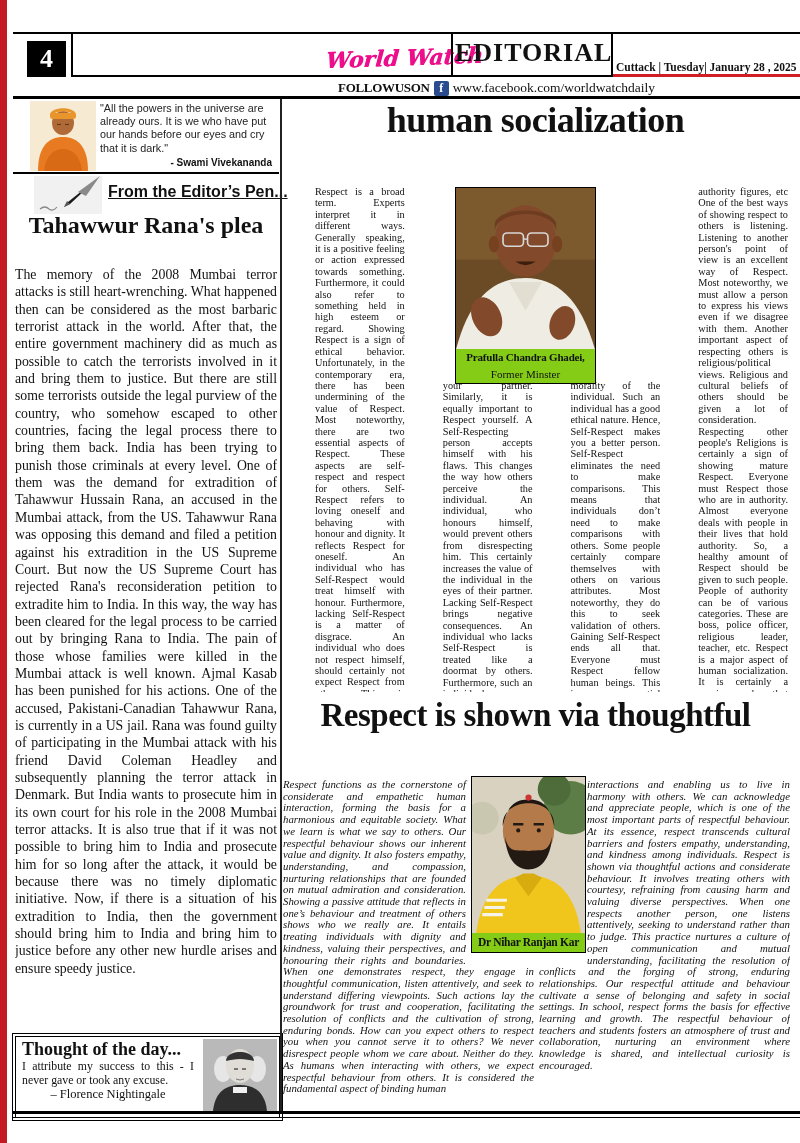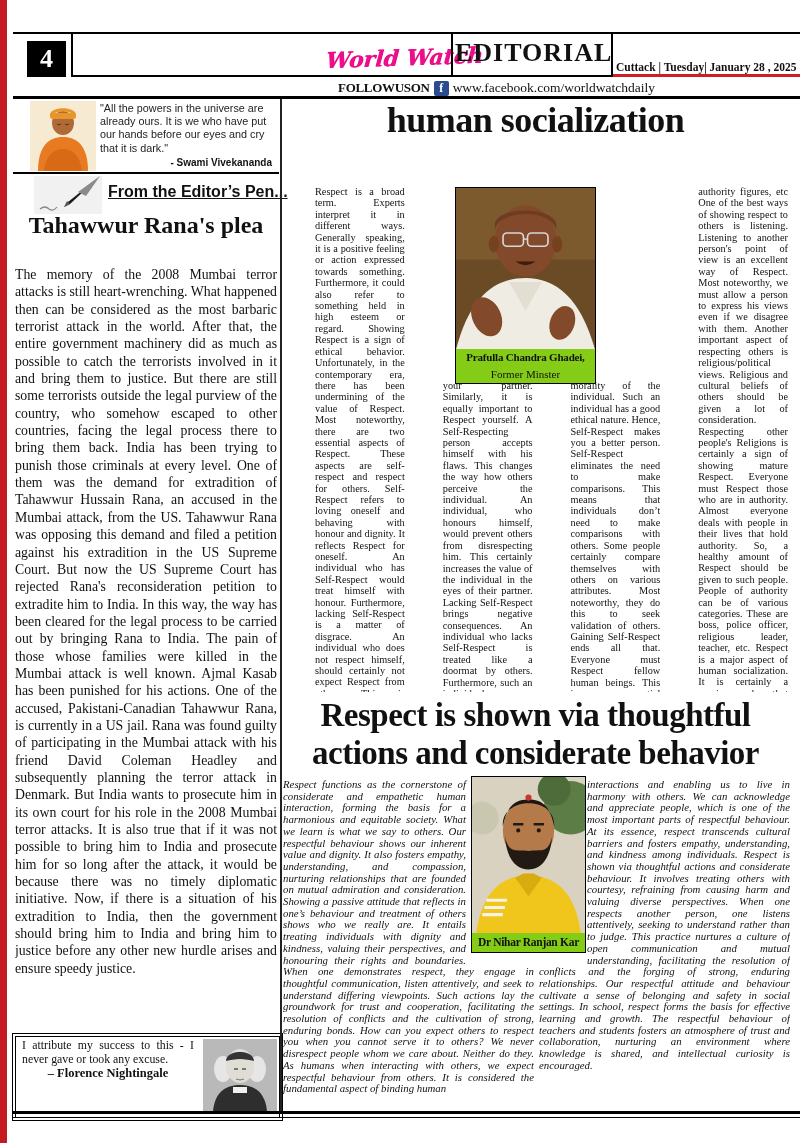--- a/index.html
+++ b/index.html
@@ -41,21 +41,21 @@
   .editors-pen{left:108px;top:183px;font-family:"Liberation Sans",sans-serif;font-size:16px;
                font-weight:bold;text-decoration:underline;white-space:nowrap;}
   .ed-headline{left:13px;top:212px;width:266px;text-align:center;font-size:24px;
                line-height:26px;font-weight:bold;}
   .ed-body{left:15px;top:266px;width:262px;height:766px;font-size:13.8px;line-height:17.35px;
            text-align:justify;overflow:hidden;}
   .thought-box{left:15px;top:1036px;width:255px;height:76px;border:1.5px solid #000;
                outline:1.5px solid #000;outline-offset:2px;background:#fff;padding:2px 2px 2px 6px;}
   .thought-title{font-size:18px;font-weight:bold;}
   .thought-text{font-size:11.8px;line-height:13.5px;width:172px;text-align:justify;}
-  .thought-author{font-size:12.5px;font-weight:bold;width:172px;text-align:center;}
+  .thought-author{font-size:12.5px;font-weight:normal;width:172px;text-align:center;}
   .florence-img{right:2px;top:2px;width:74px;height:72px;}
   .col-divider{left:280px;top:99px;width:2px;height:1013px;background:#222;}
   
   .headline1{left:283px;top:100px;width:505px;text-align:center;font-size:36px;
              line-height:40px;font-weight:bold;letter-spacing:-0.5px;}
   .headline2{left:283px;top:696px;width:505px;text-align:center;font-size:33px;
              line-height:38px;font-weight:bold;letter-spacing:-0.5px;}
   .cols4{left:283px;top:186px;width:505px;height:506px;display:flex;gap:6px;overflow:hidden;}
   .cols4 .ncol{flex:1;font-size:10.3px;line-height:11.4px;text-align:justify;overflow:hidden;margin-left:32px;}
   .cols2{left:283px;top:779px;width:507px;height:330px;display:flex;gap:5px;overflow:hidden;font-style:italic;}
@@ -125,20 +125,21 @@
     </svg>
   </div>
   <div class="abs editors-pen">From the Editor’s Pen...</div>
 
   <div class="abs ed-headline">
     <div>Tahawwur Rana's plea</div>
   </div>
   <div class="abs ed-body">The memory of the 2008 Mumbai terror attacks is still heart-wrenching. What happened then can be considered as the most barbaric terrorist attack in the world. After that, the entire government machinery did as much as possible to catch the terrorists involved in it and bring them to justice. But there are still some terrorists outside the legal purview of the country, who somehow escaped to other countries, facing the legal process there to bring them back. India has been trying to punish those criminals at every level. One of them was the demand for extradition of Tahawwur Hussain Rana, an accused in the Mumbai attack, from the US. Tahawwur Rana was opposing this demand and filed a petition against his extradition in the US Supreme Court. But now the US Supreme Court has rejected Rana's reconsideration petition to extradite him to India. In this way, the way has been cleared for the legal process to be carried out by bringing Rana to India. The pain of those whose families were killed in the Mumbai attack is well known. Ajmal Kasab has been punished for his actions. One of the accused, Pakistani-Canadian Tahawwur Rana, is currently in a US jail. Rana was found guilty of participating in the Mumbai attack with his friend David Coleman Headley and subsequently planning the terror attack in Denmark. But India wants to prosecute him in its own court for his role in the 2008 Mumbai terror attacks.  It is also true that if it was not possible to bring him to India and prosecute him for so long after the attack, it would be because there was no timely diplomatic initiative. Now, if there is a situation of his extradition to India, then the government should bring him to India and bring him to justice before any other new hurdle arises and ensure speedy justice.</div>
 
   <div class="abs thought-box">
+    <div class="thought-title">Thought of the day...</div>
     <div class="thought-text">I attribute my success to this - I never gave or took any excuse.</div>
     <div class="thought-author">– Florence Nightingale</div>
     <div class="abs florence-img">
       <svg viewBox="0 0 74 72" preserveAspectRatio="none">
         <rect width="74" height="72" fill="#b9b9b9"></rect>
         <path d="M10,72 C12,52 24,46 37,46 C50,46 62,52 64,72 Z" fill="#2e2e2e"></path>
         <ellipse cx="20" cy="30" rx="9" ry="13" fill="#e6e6e6"></ellipse>
         <ellipse cx="54" cy="30" rx="9" ry="13" fill="#e6e6e6"></ellipse>
         <ellipse cx="37" cy="27" rx="14" ry="17" fill="#e0dcd6"></ellipse>
         <path d="M23,22 C23,10 51,10 51,22 C46,16 42,14 37,14 C32,14 28,16 23,22 Z" fill="#3c3c3c"></path>
@@ -177,21 +178,20 @@
       <path d="M58,72 q10,7 20,0" fill="#3c1d0e"></path>
       <ellipse cx="30" cy="126" rx="14" ry="20" fill="#82492a" transform="rotate(-25 30 126)"></ellipse>
       <ellipse cx="104" cy="132" rx="12" ry="17" fill="#82492a" transform="rotate(20 104 132)"></ellipse>
     </svg>
     <div class="cap cap1a">Prafulla Chandra Ghadei,</div>
     <div class="cap cap1b">Former Minster</div>
   </div>
 
   <div class="abs headline2">
     <div>Respect is shown via thoughtful</div>
-    <div>actions and considerate behavior</div>
   </div>
   <div class="abs cols2">
     <div class="ncol"><div class="sp2-a"></div><span>Respect functions as the cornerstone of considerate and empathetic human interaction, forming the basis for a harmonious and equitable society. What we learn is what we say to others. Our respectful behaviour shows our inherent value and dignity. It also fosters empathy, understanding, and compassion, nurturing relationships that are founded on mutual admiration and consideration. Showing a passive attitude that reflects in one’s behaviour and treatment of others shows who we really are. It entails treating individuals with dignity and kindness, valuing their perspectives, and honouring their rights and boundaries. When one demonstrates respect, they engage in thoughtful communication, listen attentively, and seek to understand differing viewpoints. Such actions lay the groundwork for trust and cooperation, facilitating the resolution of conflicts and the cultivation of strong, enduring bonds. How can you expect others to respect you when you cannot serve it to others? We never disrespect people whom we care about. Neither do they. As humans when interacting with others, we expect respectful behaviour from others. It is considered the fundamental aspect of binding human</span></div>
     <div class="ncol"><div class="sp2-b"></div><span>interactions and enabling us to live in harmony with others. We can acknowledge and appreciate people, which is one of the most important parts of respectful behaviour. At its essence, respect transcends cultural barriers and fosters empathy, understanding, and kindness among individuals. Respect is shown via thoughtful actions and considerate behaviour. It involves treating others with courtesy, refraining from causing harm and valuing diverse perspectives. When one respects another person, one listens attentively, seeking to understand rather than to judge. This practice nurtures a culture of open communication and mutual understanding, facilitating the resolution of conflicts and the forging of strong, enduring relationships. Our respectful attitude and behaviour cultivate a sense of belonging and safety in social settings. In school, respect forms the basis for effective learning and growth. The respectful behaviour of teachers and students fosters an atmosphere of trust and collaboration, nurturing an environment where knowledge is shared, and intellectual curiosity is encouraged.</span></div>
   </div>
   <div class="abs photo-box photo2">
     <svg viewBox="0 0 110 152" preserveAspectRatio="none">
       <rect width="110" height="152" fill="#d9d2c0"></rect>
       <circle cx="96" cy="30" r="26" fill="#5d7d46"></circle>
       <circle cx="80" cy="12" r="16" fill="#4e6c3a"></circle>

